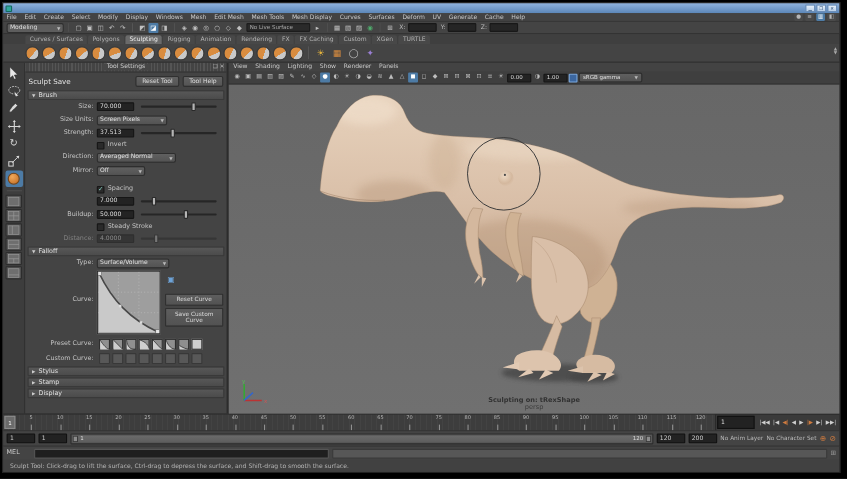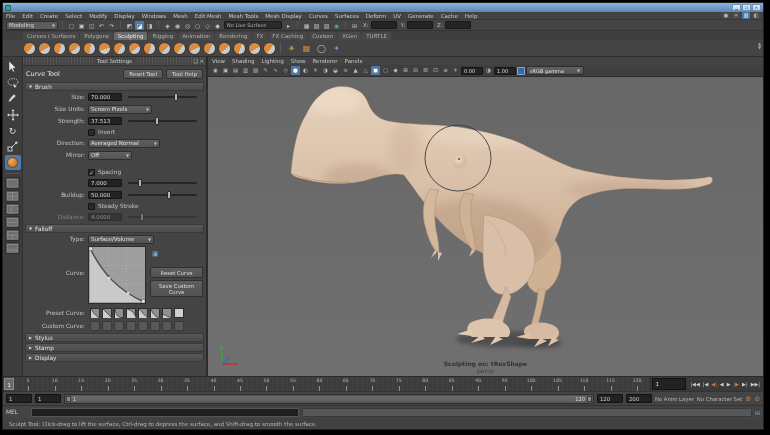--- a/index.html
+++ b/index.html
@@ -353,21 +353,21 @@
 
     <div class="toolsettings">
       <div class="ts-header">
         <span class="ttl">Tool Settings</span>
         <span class="ts-hbtns">
           <span class="ts-hbtn">❏</span>
           <span class="ts-hbtn">✕</span>
         </span>
       </div>
       <div class="ts-toolrow">
-        <span class="ts-toolname">Curve Tool</span>
+        <span class="ts-toolname">Sculpt Save</span>
         <button class="ts-btn">Reset Tool</button>
         <button class="ts-btn">Tool Help</button>
       </div>
 
       <div class="sec-hdr">
         <span class="sec-arr">▼</span>
         <span>Brush</span>
       </div>
 
       <div class="ts-row">

